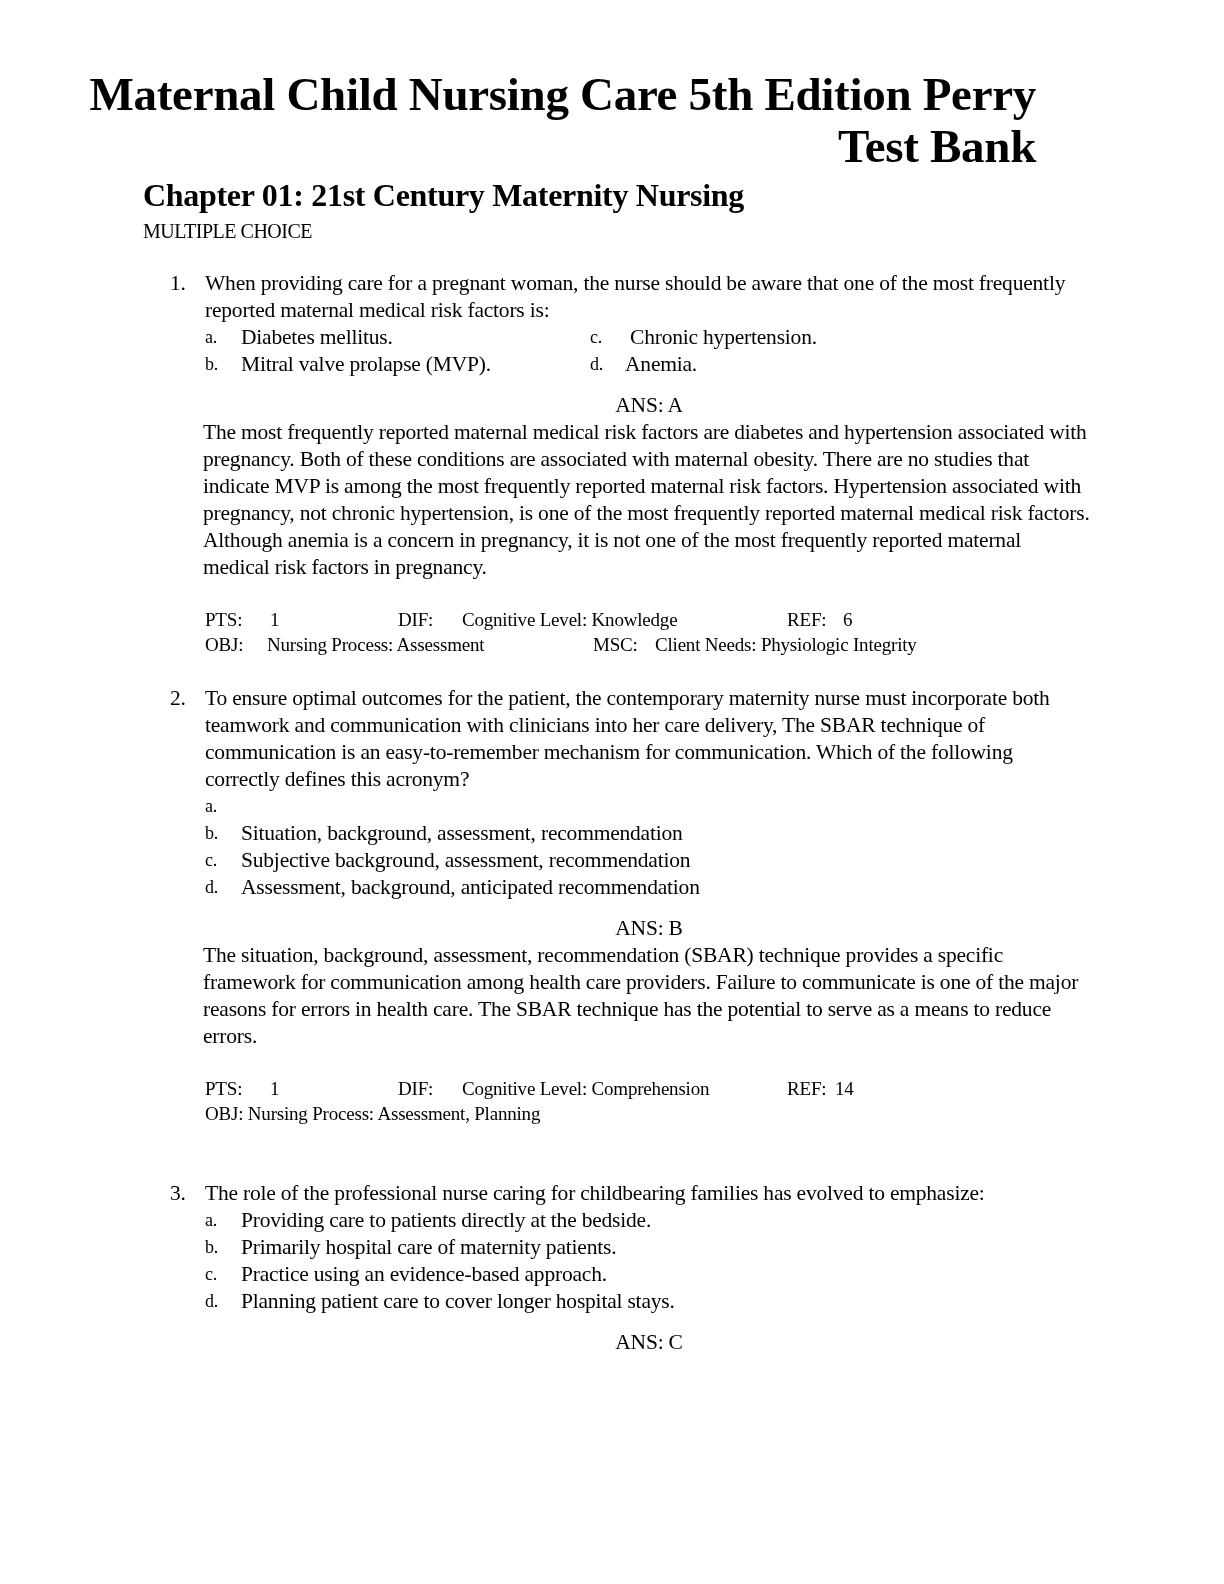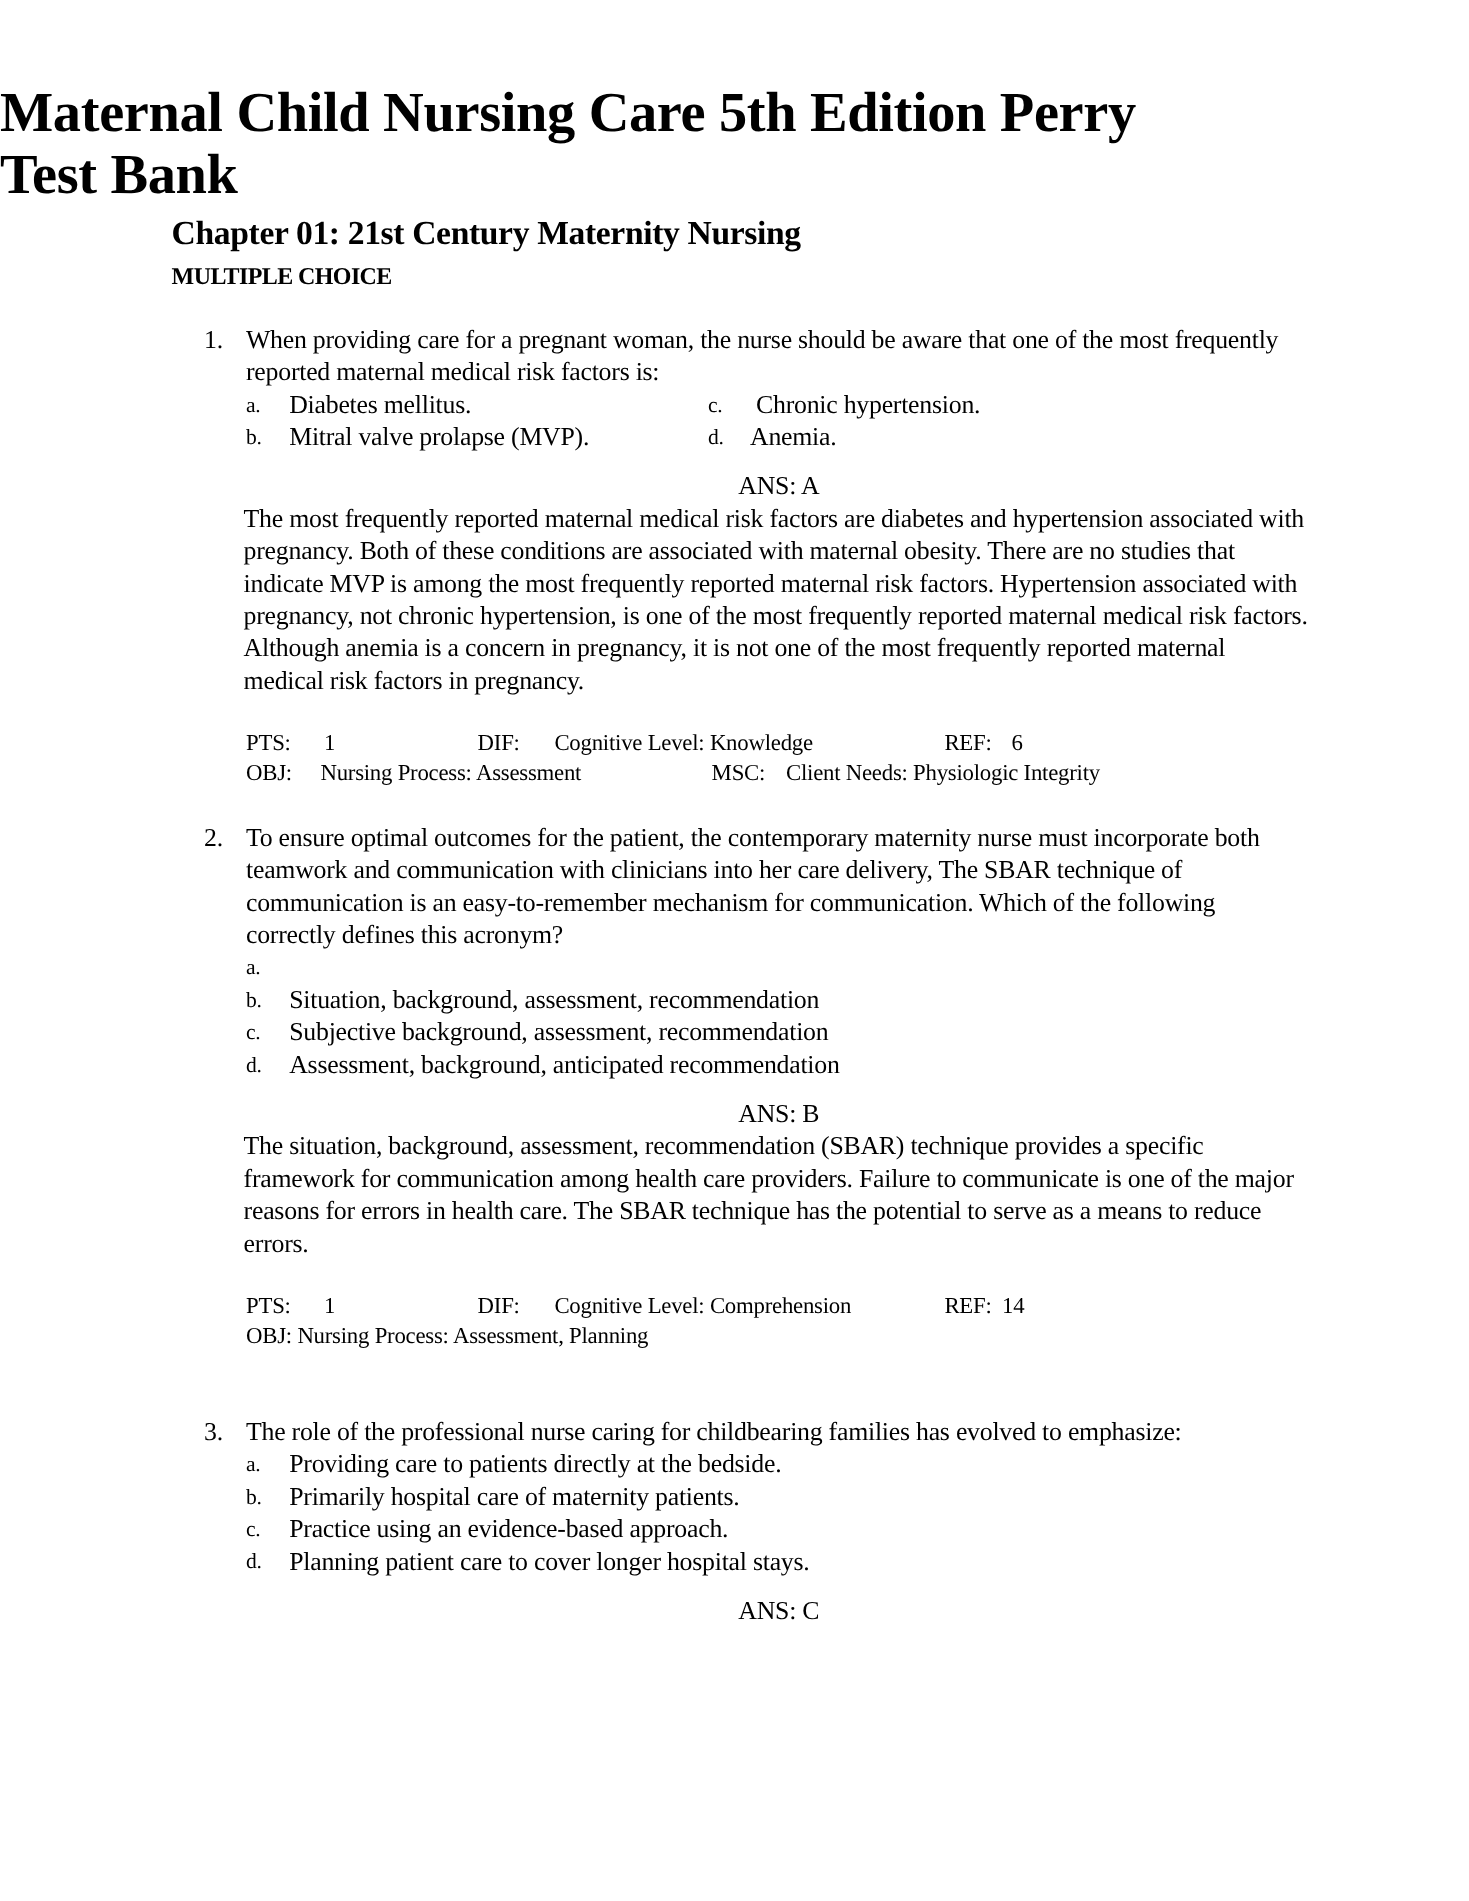--- a/index.html
+++ b/index.html
@@ -2,30 +2,30 @@
 <html><head>
 <meta charset="utf-8">
 <style>
   html, body { margin: 0; padding: 0; background: #ffffff; }
   body {
     width: 1224px; height: 1584px; position: relative; overflow: hidden;
     font-family: "Liberation Serif", "DejaVu Serif", serif; color: #000;
   }
   .title {
     position: absolute; left: 0; width: 1036px; top: 68px;
-    text-align: left; font-weight: bold; font-size: 47px; line-height: 52px;
+    text-align: right; font-weight: bold; font-size: 47px; line-height: 52px;
     letter-spacing: -0.3px;
   }
   .chapter {
     position: absolute; left: 143px; top: 180px;
-    font-weight: bold; font-size: 28px; line-height: 30px; letter-spacing: -0.3px;
+    font-weight: bold; font-size: 32px; line-height: 30px; letter-spacing: -0.3px;
   }
   .section {
     position: absolute; left: 143px; top: 218px;
-    font-weight: bold; font-size: 20px; line-height: 26px; letter-spacing: -0.5px;
+    font-weight: normal; font-size: 20px; line-height: 26px; letter-spacing: -0.5px;
   }
   .q { position: absolute; left: 170px; width: 920px; font-size: 21.5px; line-height: 27px; letter-spacing: -0.2px; }
   .q .num { position: absolute; left: 0; top: 0; }
   .q .stem { margin-left: 35px; }
   .opts { margin-left: 35px; }
   .opt { position: relative; height: 27px; }
   .opt .letter { position: absolute; left: 0; font-size: 18px; }
   .opt .text { position: absolute; left: 36px; white-space: nowrap; }
   .opts2 { margin-left: 35px; position: relative; height: 54px; }
   .opts2 .opt { position: absolute; width: 420px; }

